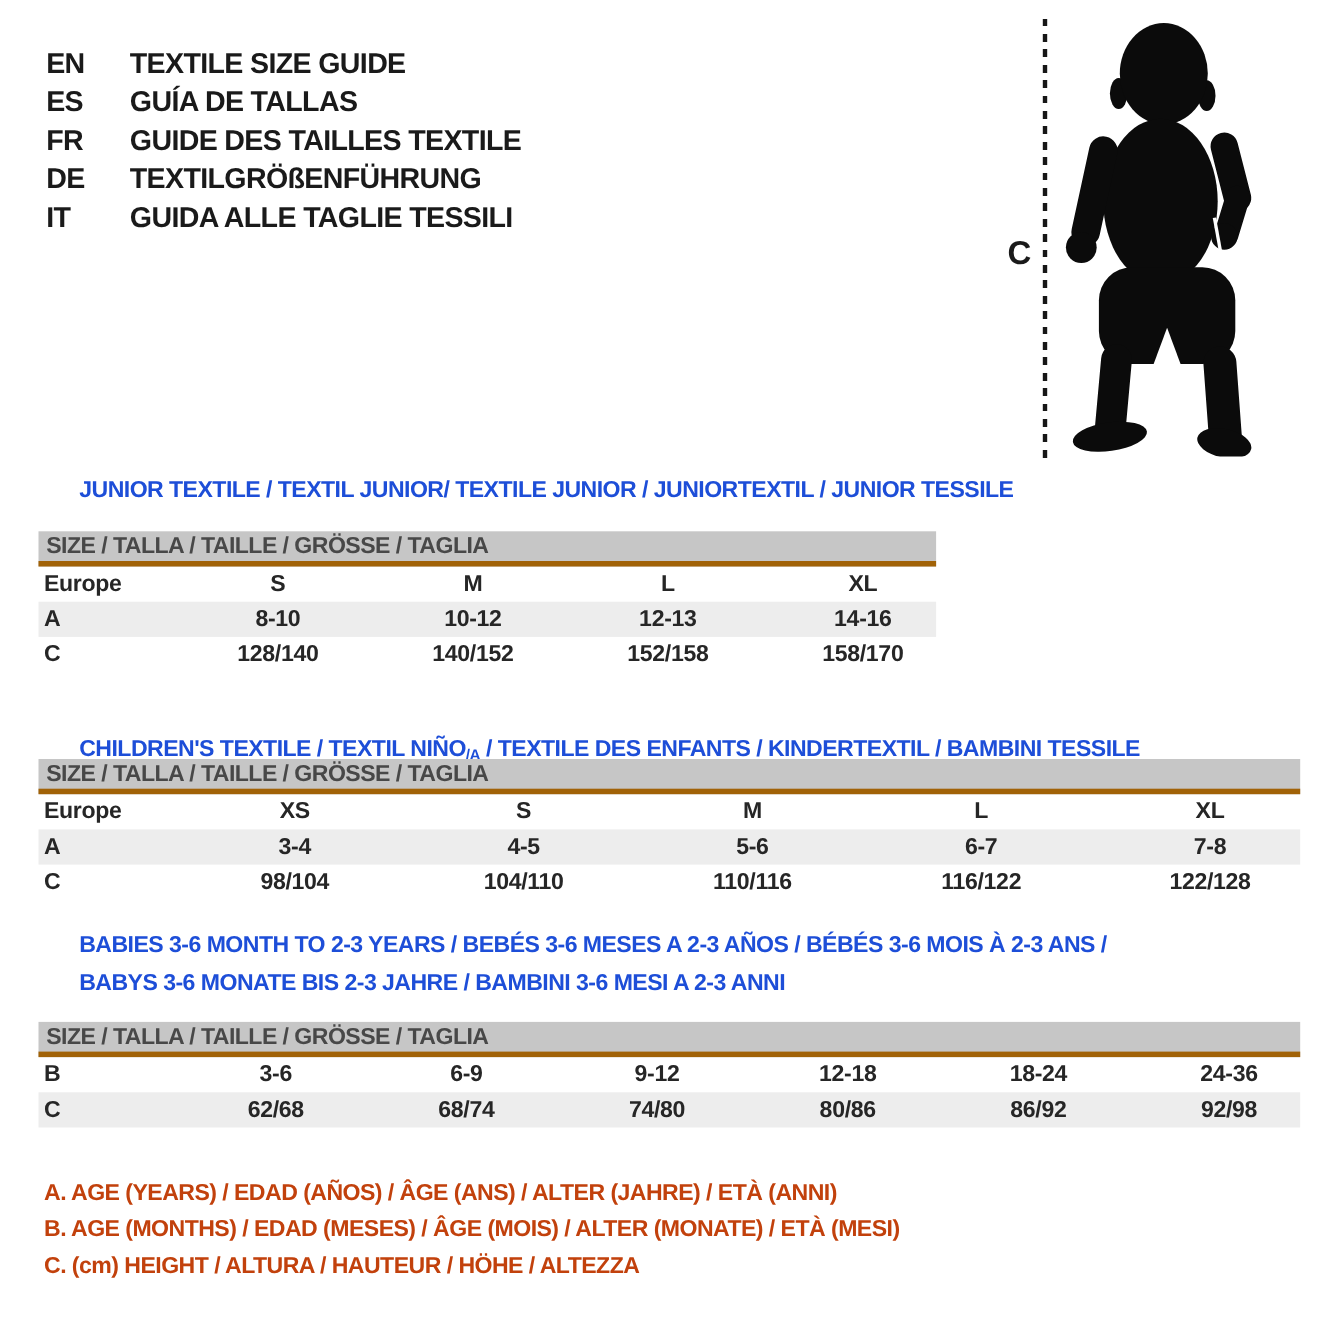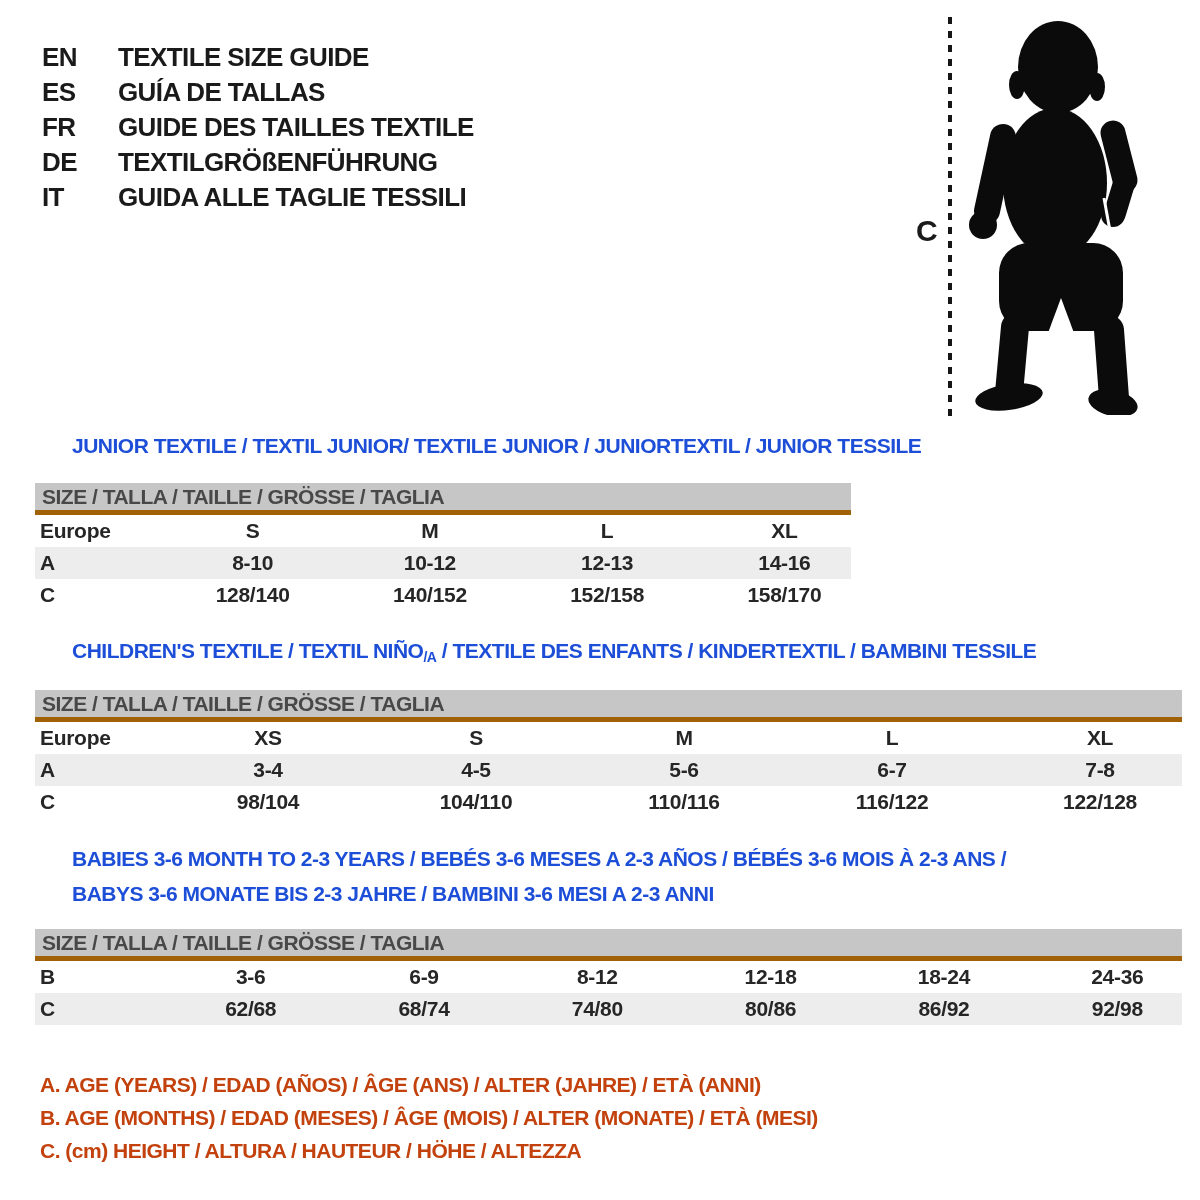--- a/index.html
+++ b/index.html
@@ -114,21 +114,21 @@
     </div>
     <div class="row">
       <span class="lbl">C</span>
       <span class="cell">128/140</span>
       <span class="cell">140/152</span>
       <span class="cell">152/158</span>
       <span class="cell">158/170</span>
     </div>
   </div>
 
-  <div class="abs sec-title" style="top:639px;"><span>CHILDREN'S TEXTILE / TEXTIL NIÑO</span><span class="sub">/A</span><span> / TEXTILE DES ENFANTS / KINDERTEXTIL / BAMBINI TESSILE</span></div>
+  <div class="abs sec-title" style="top:669px;"><span>CHILDREN'S TEXTILE / TEXTIL NIÑO</span><span class="sub">/A</span><span> / TEXTILE DES ENFANTS / KINDERTEXTIL / BAMBINI TESSILE</span></div>
   <div class="abs tbl" style="top:690px;width:1147px;">
     <div class="bar">SIZE / TALLA / TAILLE / GRÖSSE / TAGLIA</div>
     <div class="row">
       <span class="lbl">Europe</span>
       <span class="cell">XS</span>
       <span class="cell">S</span>
       <span class="cell">M</span>
       <span class="cell">L</span>
       <span class="cell">XL</span>
     </div>
@@ -151,21 +151,21 @@
   </div>
 
   <div class="abs sec-title" style="top:847px;">BABIES 3-6 MONTH TO 2-3 YEARS / BEBÉS 3-6 MESES A 2-3 AÑOS / BÉBÉS 3-6 MOIS À 2-3 ANS /</div>
   <div class="abs sec-title" style="top:882px;">BABYS 3-6 MONATE BIS 2-3 JAHRE / BAMBINI 3-6 MESI A 2-3 ANNI</div>
   <div class="abs tbl" style="top:929px;width:1147px;">
     <div class="bar">SIZE / TALLA / TAILLE / GRÖSSE / TAGLIA</div>
     <div class="row">
       <span class="lbl">B</span>
       <span class="cell">3-6</span>
       <span class="cell">6-9</span>
-      <span class="cell">8-12</span>
+      <span class="cell">9-12</span>
       <span class="cell">12-18</span>
       <span class="cell">18-24</span>
       <span class="cell">24-36</span>
     </div>
     <div class="row shade">
       <span class="lbl">C</span>
       <span class="cell">62/68</span>
       <span class="cell">68/74</span>
       <span class="cell">74/80</span>
       <span class="cell">80/86</span>

